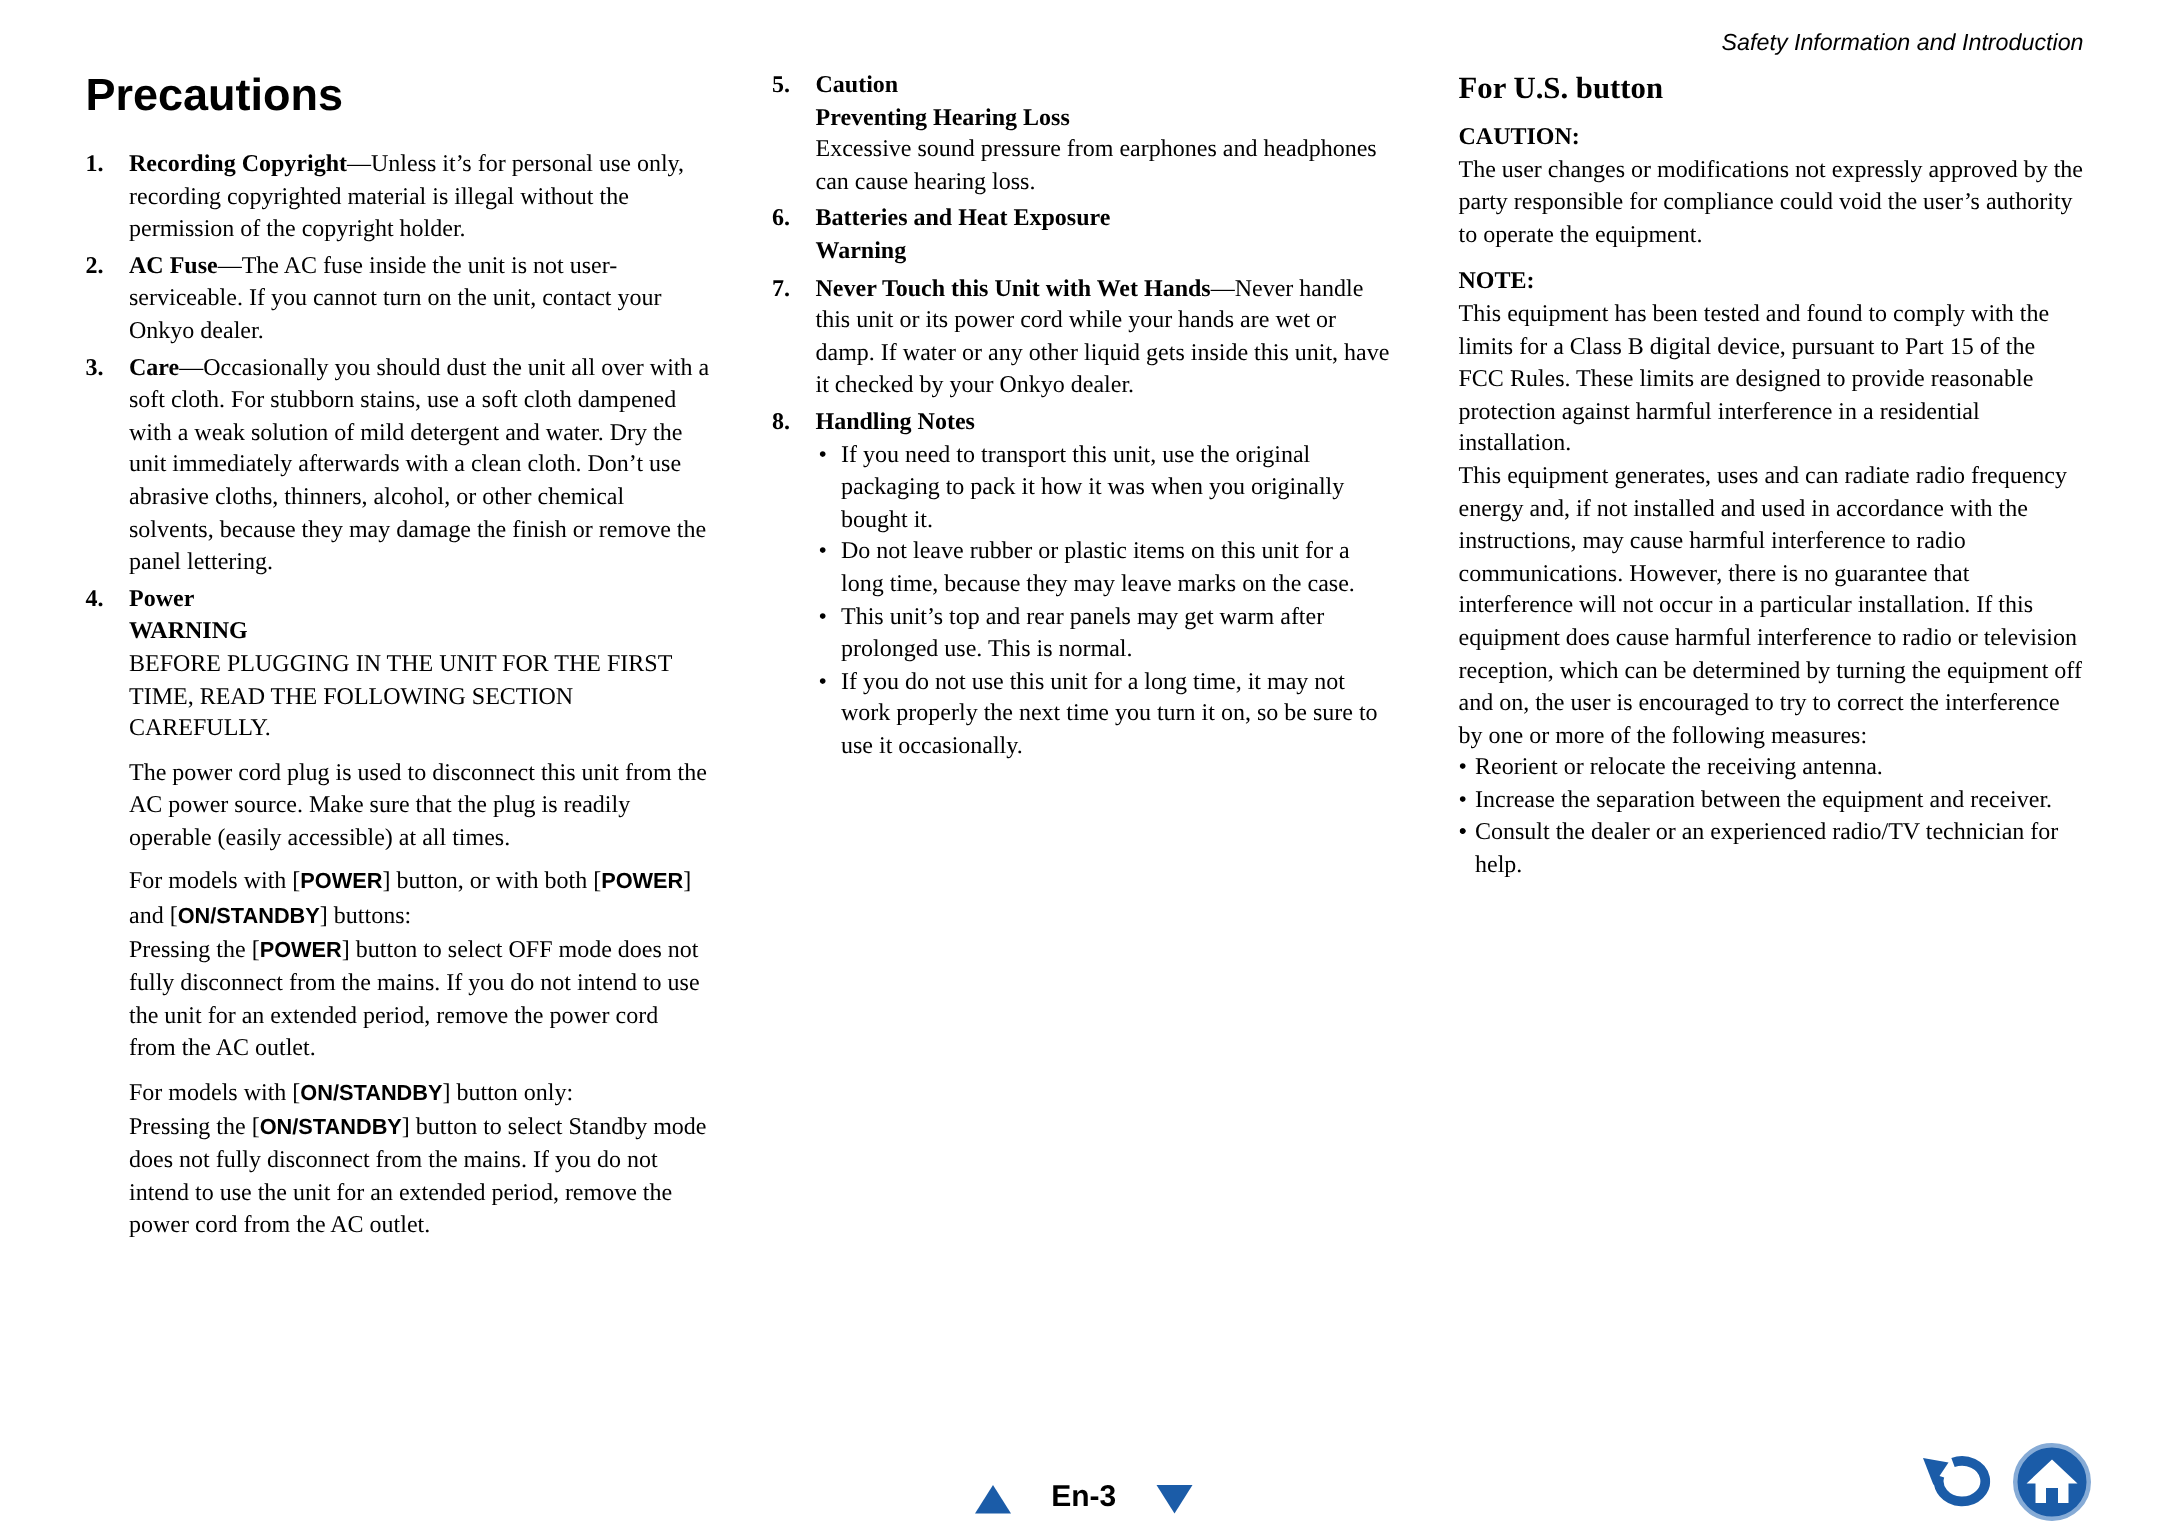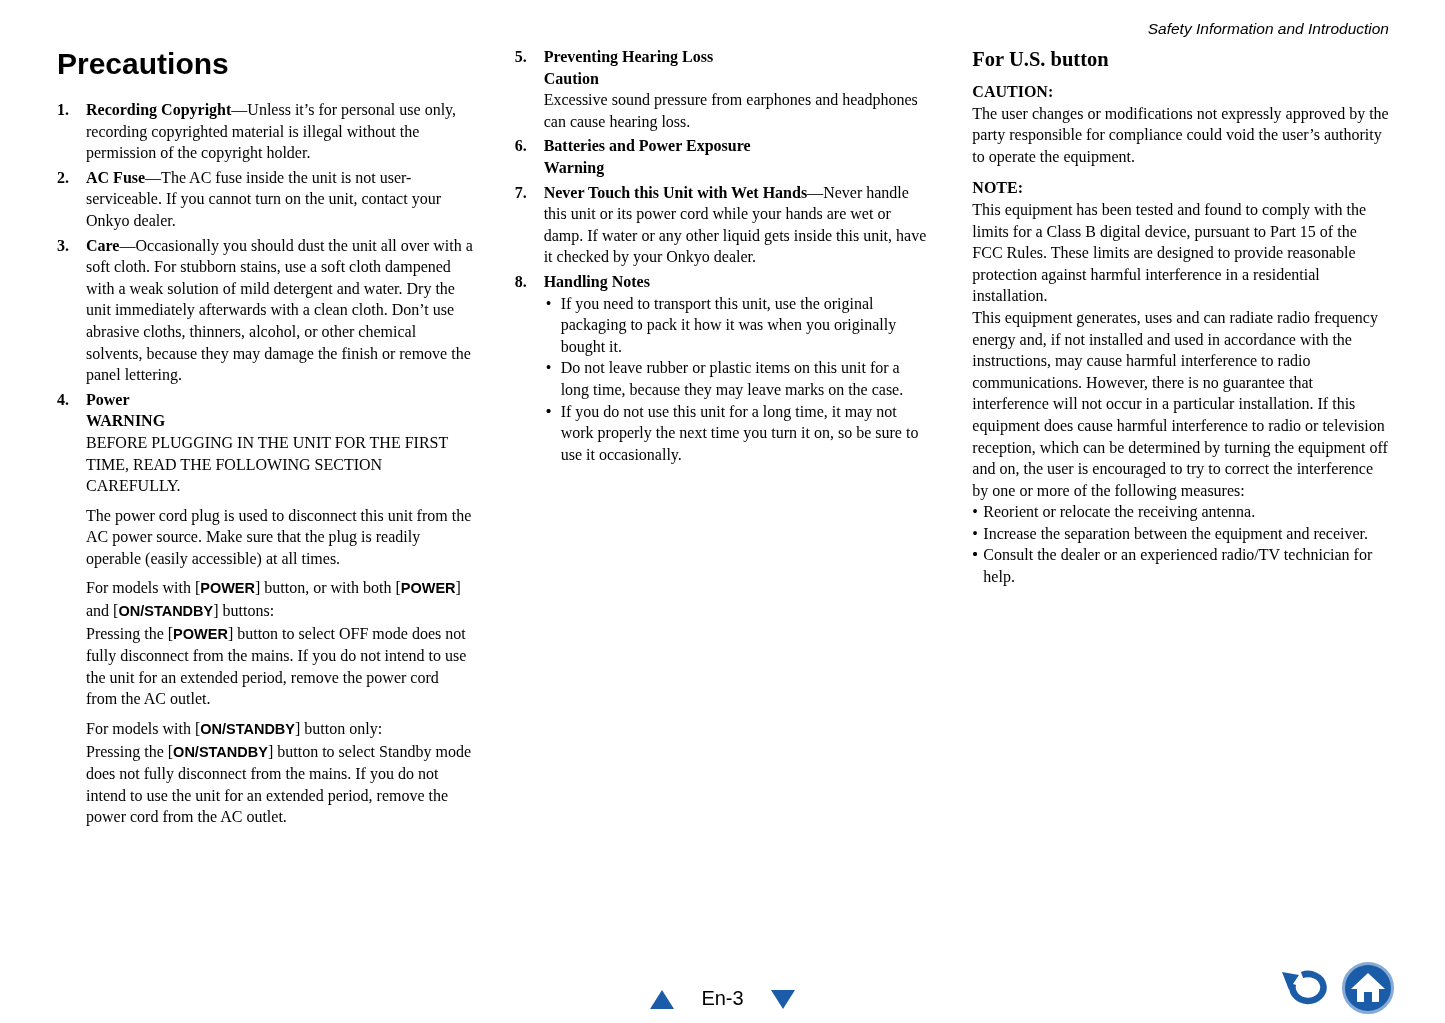--- a/index.html
+++ b/index.html
@@ -54,21 +54,21 @@
     border-left: 12px solid transparent; border-right: 12px solid transparent;
     border-bottom: 19px solid #1b5ca8;
   }
   .tri-down {
     width: 0; height: 0; cursor: pointer;
     border-left: 12px solid transparent; border-right: 12px solid transparent;
     border-top: 19px solid #1b5ca8;
   }
   .page-label {
     font-family: "Liberation Sans", sans-serif;
-    font-weight: normal; font-size: 20px;
+    font-weight: bold; font-size: 20px;
   }
   .corner {
     position: absolute; right: 50px; bottom: 8px;
     display: flex; align-items: center; gap: 14px;
   }
   .corner svg { display: block; cursor: pointer; }
 </style>
 </head>
 <body>
 
@@ -105,46 +105,46 @@
         <div class="para"><span>For models with [</span><span class="ui-label">ON/STANDBY</span><span>] button only:</span><br><span>Pressing the [</span><span class="ui-label">ON/STANDBY</span><span>] button to select Standby mode does not fully disconnect from the mains. If you do not intend to use the unit for an extended period, remove the power cord from the AC outlet.</span></div>
       </div>
     </div>
   </div>
 
   <div class="col">
 
     <div class="item">
       <span class="inum">5.</span>
       <div class="ibody">
+        <div class="blead">Caution</div>
         <div class="blead">Preventing Hearing Loss</div>
-        <div class="blead">Caution</div>
         <div>Excessive sound pressure from earphones and headphones can cause hearing loss.</div>
       </div>
     </div>
 
     <div class="item">
       <span class="inum">6.</span>
       <div class="ibody">
-        <div class="blead">Batteries and Power Exposure</div>
+        <div class="blead">Batteries and Heat Exposure</div>
         <div class="blead">Warning</div>
       </div>
     </div>
 
     <div class="item">
       <span class="inum">7.</span>
       <div class="ibody"><span class="blead">Never Touch this Unit with Wet Hands</span><span>—Never handle this unit or its power cord while your hands are wet or damp. If water or any other liquid gets inside this unit, have it checked by your Onkyo dealer.</span></div>
     </div>
 
     <div class="item">
       <span class="inum">8.</span>
       <div class="ibody">
         <div class="blead">Handling Notes</div>
         <div class="bullet"><span class="bm">•</span><span>If you need to transport this unit, use the original packaging to pack it how it was when you originally bought it.</span></div>
         <div class="bullet"><span class="bm">•</span><span>Do not leave rubber or plastic items on this unit for a long time, because they may leave marks on the case.</span></div>
-        <div class="bullet"><span class="bm">•</span></div>
+        <div class="bullet"><span class="bm">•</span><span>This unit’s top and rear panels may get warm after prolonged use. This is normal.</span></div>
         <div class="bullet"><span class="bm">•</span><span>If you do not use this unit for a long time, it may not work properly the next time you turn it on, so be sure to use it occasionally.</span></div>
       </div>
     </div>
   </div>
 
   <div class="col">
     <h2 class="rtitle">For U.S. button</h2>
     <div class="rlabel">CAUTION:</div>
     <div>The user changes or modifications not expressly approved by the party responsible for compliance could void the user’s authority to operate the equipment.</div>
     <div class="rlabel rgap">NOTE:</div>

